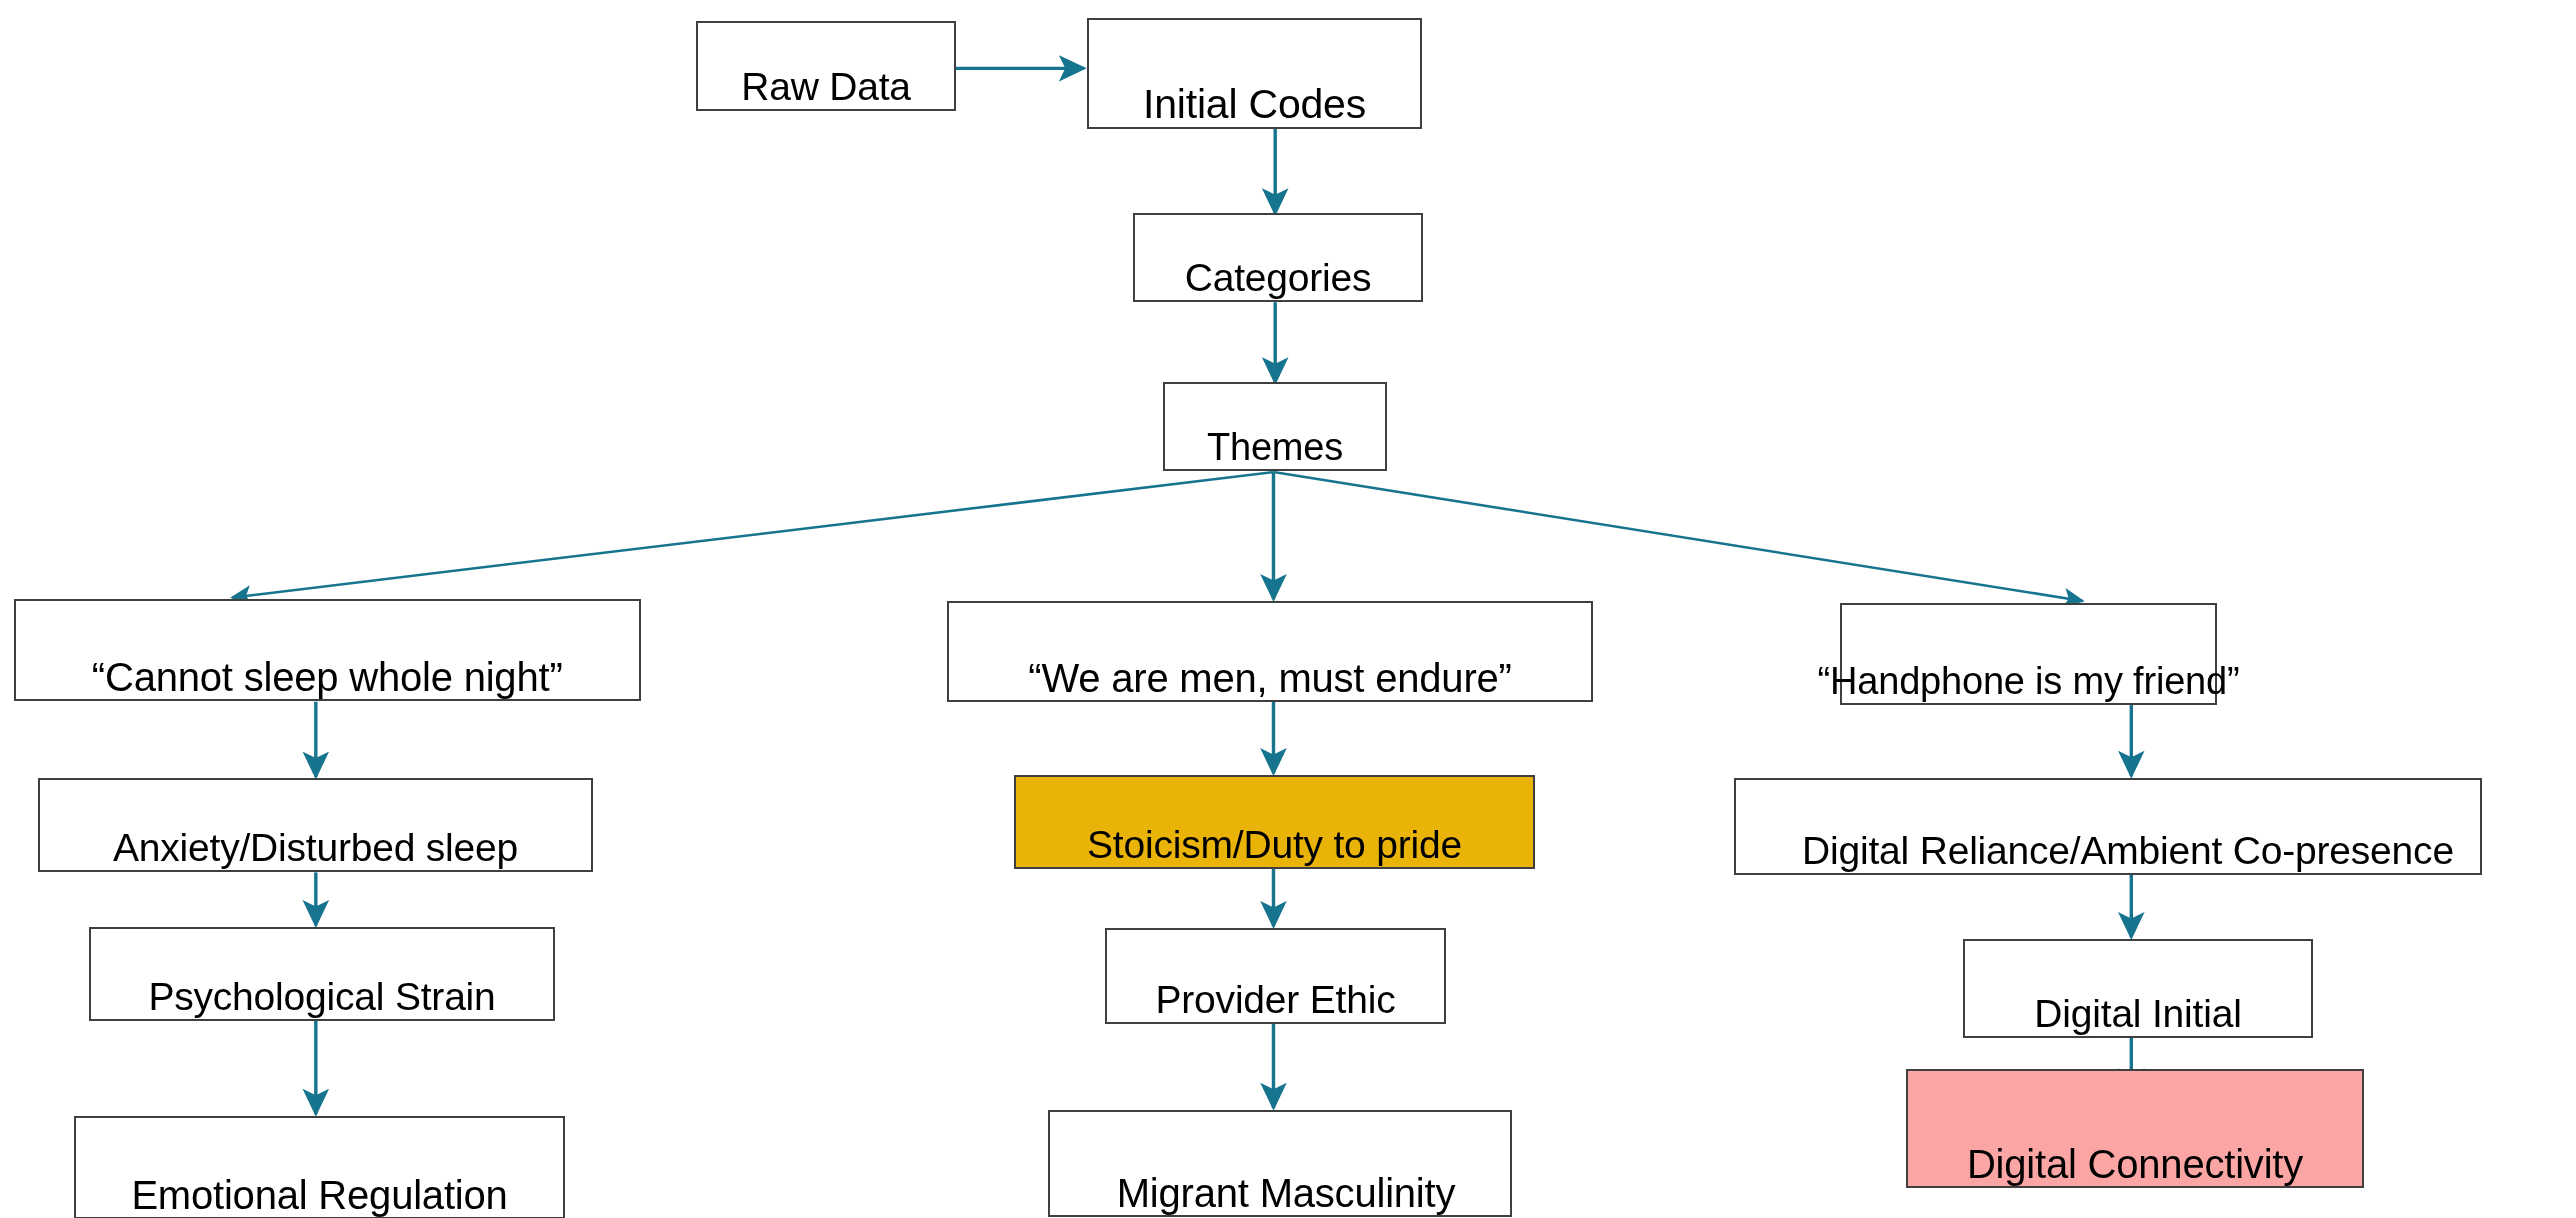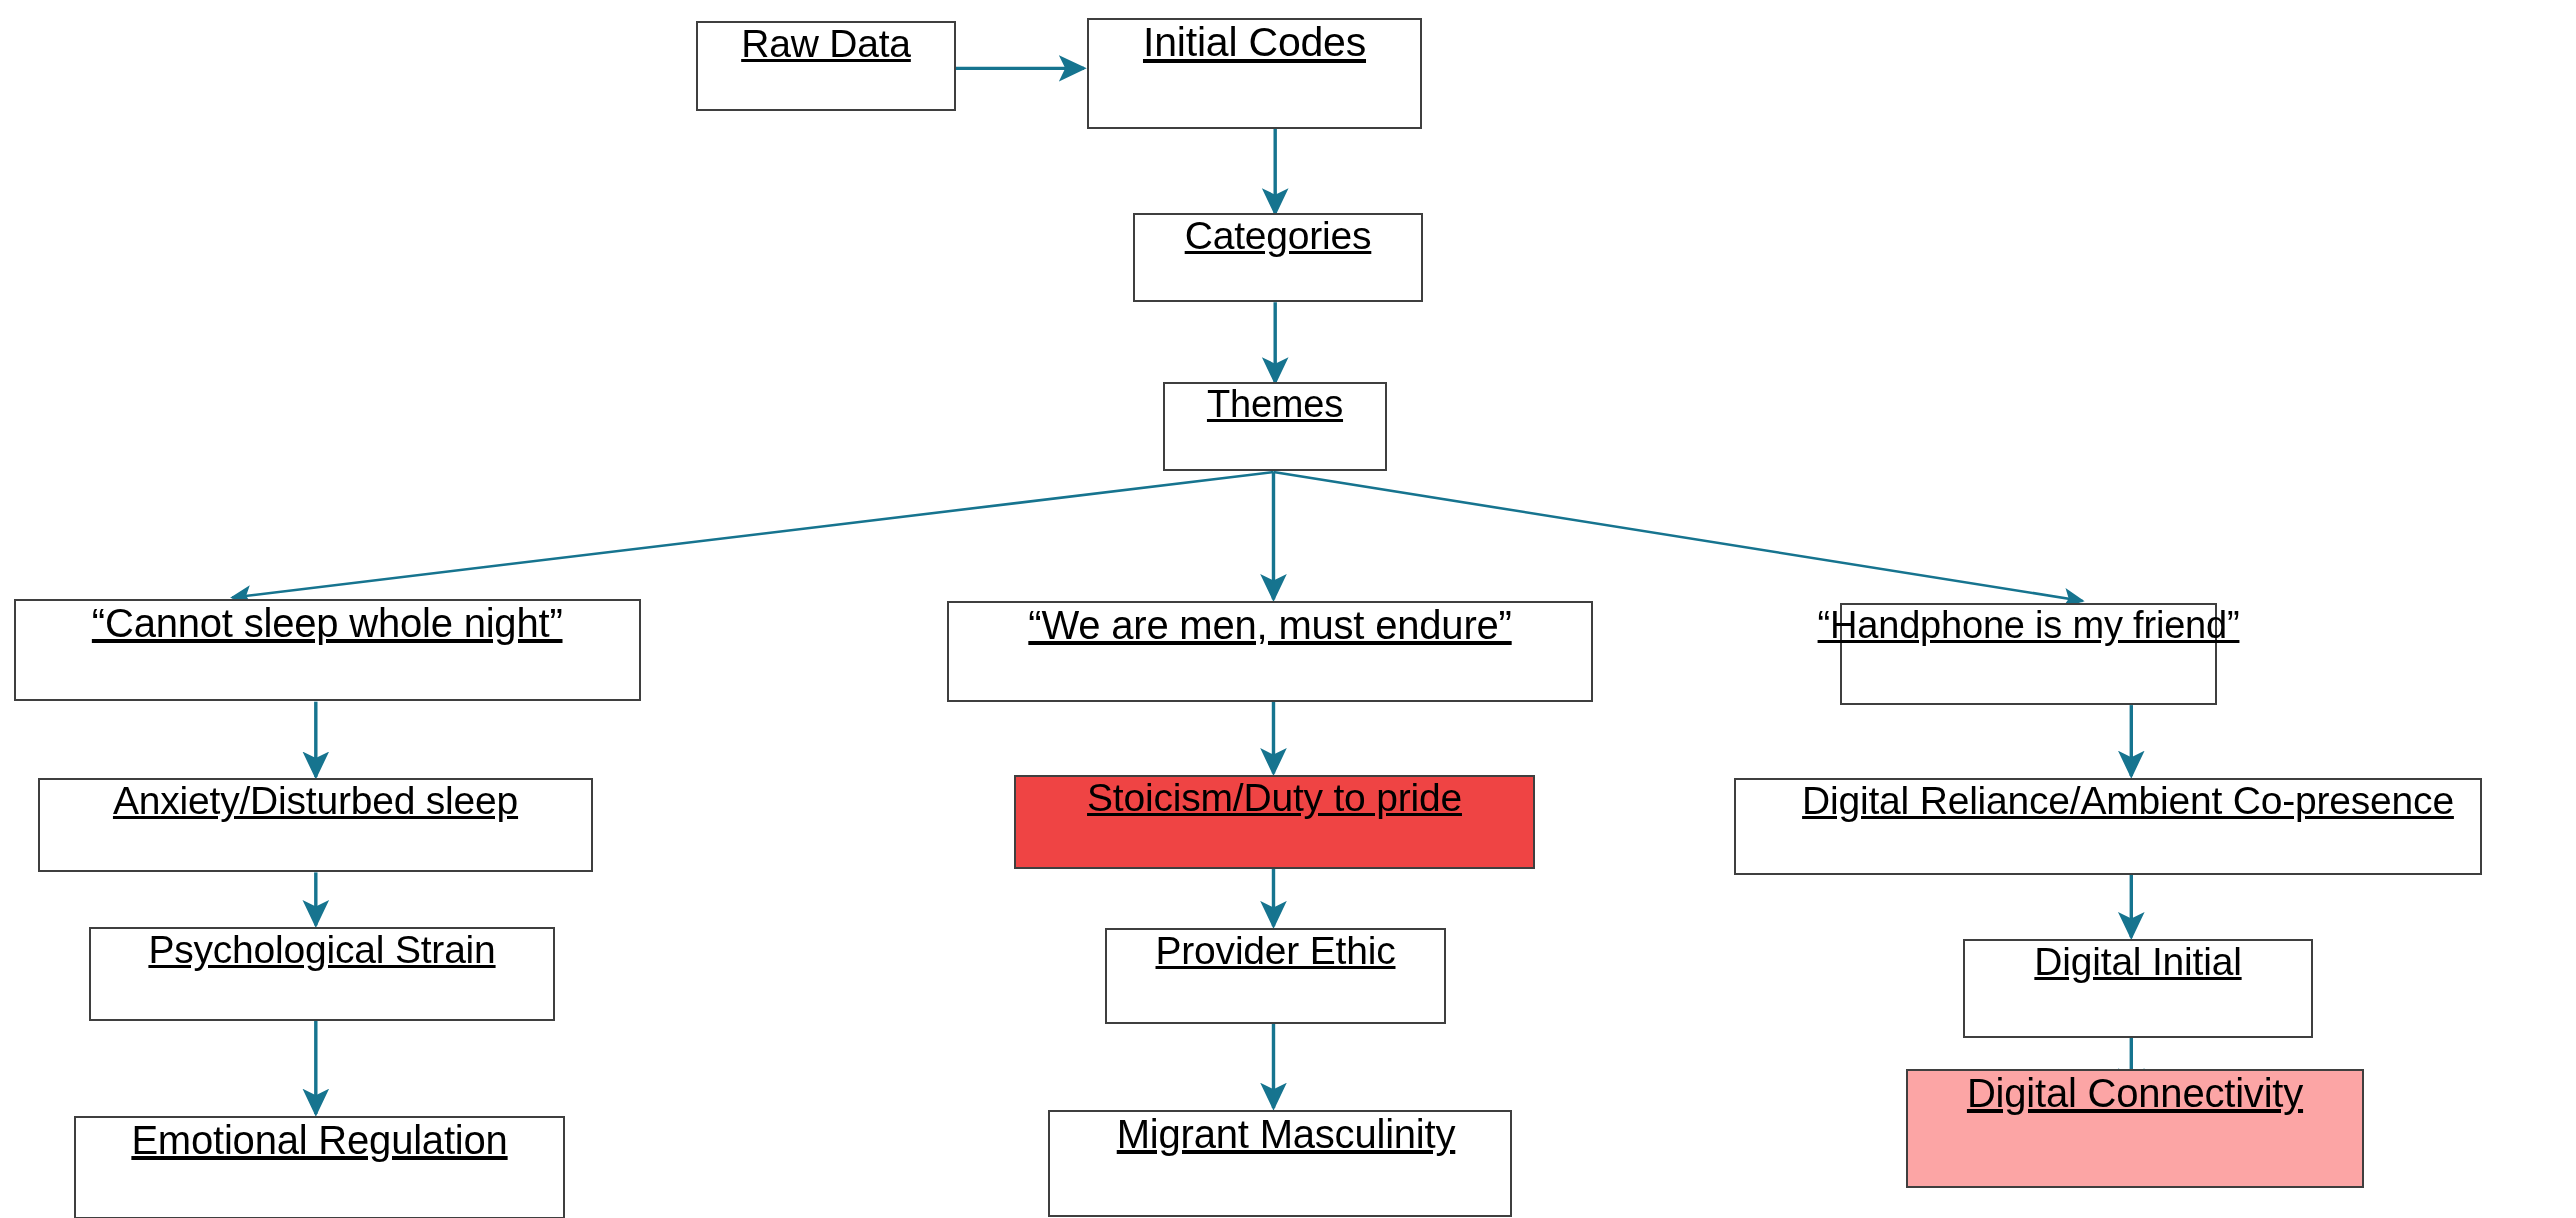--- a/index.html
+++ b/index.html
@@ -22,29 +22,28 @@
     width: 2576px;
     height: 1219px;
     pointer-events: none;
   }
   .node {
     position: absolute;
     box-sizing: border-box;
     background: #ffffff;
     border: 2.6px solid #3f3f3f;
     display: flex;
-    align-items: flex-start;
+    align-items: flex-end;
     justify-content: center;
     color: #000000;
     font-family: "Liberation Sans", sans-serif;
     font-weight: 400;
     line-height: 1.1;
     white-space: nowrap;
     letter-spacing: -0.2px;
-    text-decoration: underline;
   }
   .node-label {
     display: block;
     padding: 0 8.5px;
   }
 </style>
 </head>
 <body>
 
 <div id="canvas">
@@ -90,21 +89,21 @@
       </div>
       <div class="node" style="left: 947px; top: 601px; width: 646px; height: 101px; font-size: 40px; border-color: rgb(63, 63, 63); background: rgb(255, 255, 255); color: rgb(0, 0, 0);">
         <span class="node-label">“We are men, must endure”</span>
       </div>
       <div class="node" style="left: 1840px; top: 603px; width: 377px; height: 102px; font-size: 38px; border-color: rgb(63, 63, 63); background: rgb(255, 255, 255); color: rgb(0, 0, 0);">
         <span class="node-label">“Handphone is my friend”</span>
       </div>
       <div class="node" style="left: 38px; top: 778px; width: 555px; height: 94px; font-size: 39px; border-color: rgb(63, 63, 63); background: rgb(255, 255, 255); color: rgb(0, 0, 0);">
         <span class="node-label">Anxiety/Disturbed sleep</span>
       </div>
-      <div class="node" style="left: 1014px; top: 775px; width: 521px; height: 94px; font-size: 39px; border-color: rgb(63, 63, 63); background: #ef4444; color: rgb(0, 0, 0);">
+      <div class="node" style="left: 1014px; top: 775px; width: 521px; height: 94px; font-size: 39px; border-color: rgb(63, 63, 63); background: #eab308; color: rgb(0, 0, 0);">
         <span class="node-label">Stoicism/Duty to pride</span>
       </div>
       <div class="node" style="left: 1734px; top: 778px; width: 748px; height: 97px; font-size: 39px; border-color: rgb(63, 63, 63); background: rgb(255, 255, 255); color: rgb(0, 0, 0); padding-left: 40px;">
         <span class="node-label">Digital Reliance/Ambient Co-presence</span>
       </div>
       <div class="node" style="left: 89px; top: 927px; width: 466px; height: 94px; font-size: 39px; border-color: rgb(63, 63, 63); background: rgb(255, 255, 255); color: rgb(0, 0, 0);">
         <span class="node-label">Psychological Strain</span>
       </div>
       <div class="node" style="left: 1105px; top: 928px; width: 341px; height: 96px; font-size: 39px; border-color: rgb(63, 63, 63); background: rgb(255, 255, 255); color: rgb(0, 0, 0);">
         <span class="node-label">Provider Ethic</span>

